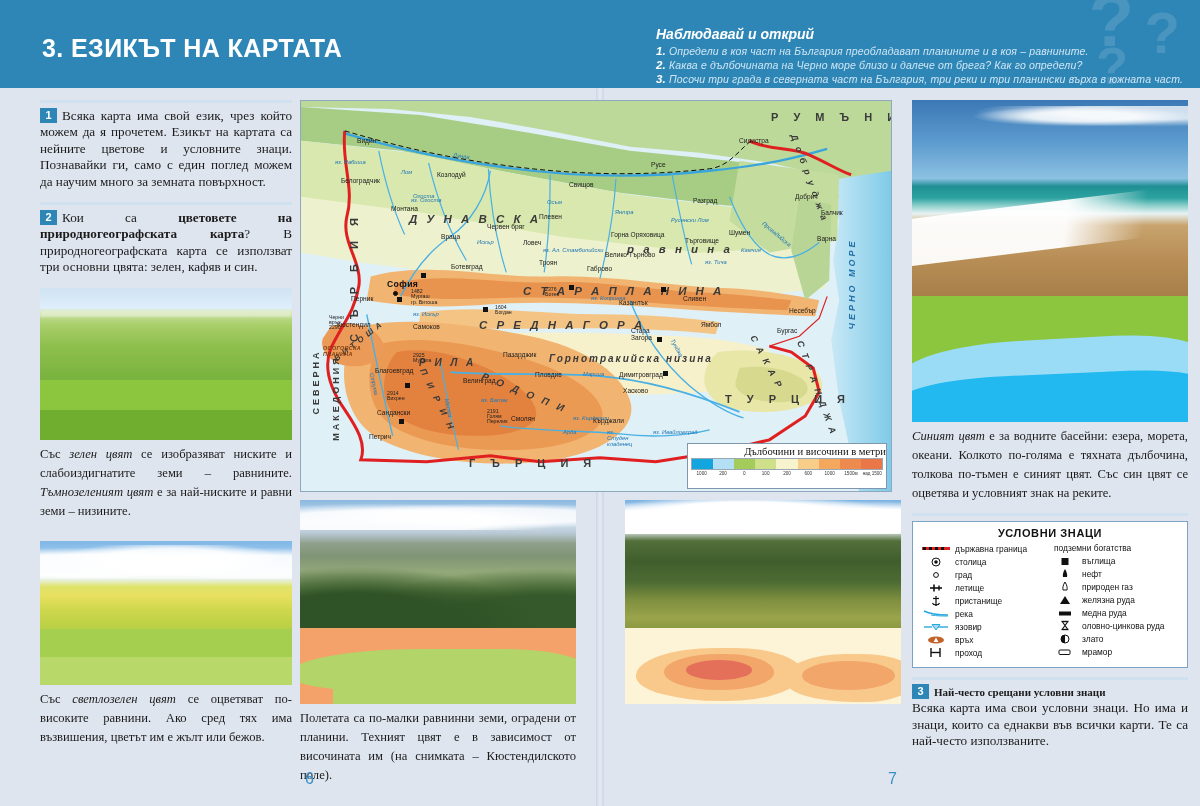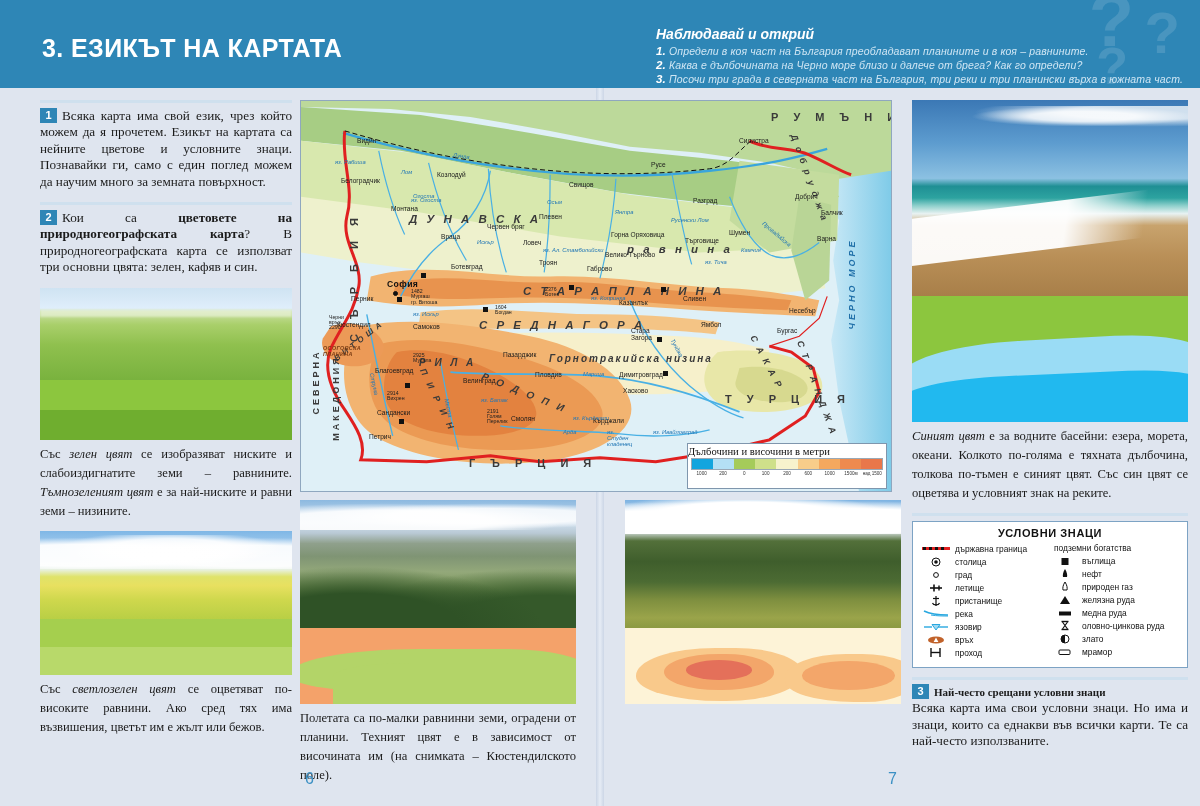--- a/index.html
+++ b/index.html
@@ -160,21 +160,21 @@
   .dot-city { position:absolute; width:3px;height:3px;border:1px solid #111;border-radius:50%;background:#fff;}
   .sq-min { position:absolute; width:5px;height:5px;background:#111; }
 
   .map-legend {
     position: absolute; left: 386px; top: 342px;
     width: 200px; height: 46px;
     background: #ffffff;
     border: 1px solid #7f96ad;
   }
   .map-legend-title {
-    text-align: left;
+    text-align: right;
     font-family: "Liberation Serif", serif;
     font-size: 10.6px;
     color: #111;
     padding-top: 2px;
     font-weight: normal;
   }
   .scale-row { display: flex; width: 192px; margin: 1px auto 0; height: 12px; border:0.5px solid #9aa8b5;}
   .scale-row div { flex: 1 1 0; }
   .scale-ticks { display: flex; width: 192px; margin: 1px auto 0; }
   .scale-ticks span {
@@ -366,21 +366,21 @@
 
     <div class="photo-card">
       <div class="photo ph-plain"></div>
       <div class="band-green"></div>
       <div class="band-green-dark"></div>
       <div class="caption">
         <span>Със </span><i>зелен цвят</i><span> се изобразяват ниските и слабоиздигнатите земи – равнините. </span><i>Тъмнозеленият цвят</i><span> е за най-ниските и равни земи – низините.</span>
       </div>
     </div>
 
-    <div class="photo-card" style="margin-top:10px;">
+    <div class="photo-card" style="margin-top:20px;">
       <div class="photo ph-field"></div>
       <div class="band-lightgreen"></div>
       <div class="band-lightgreen2"></div>
       <div class="caption">
         <span>Със </span><i>светлозелен цвят</i><span> се оцветяват по-високите равнини. Ако сред тях има възвишения, цветът им е жълт или бежов.</span>
       </div>
     </div>
   </div>
 
   <div class="map-wrap">

